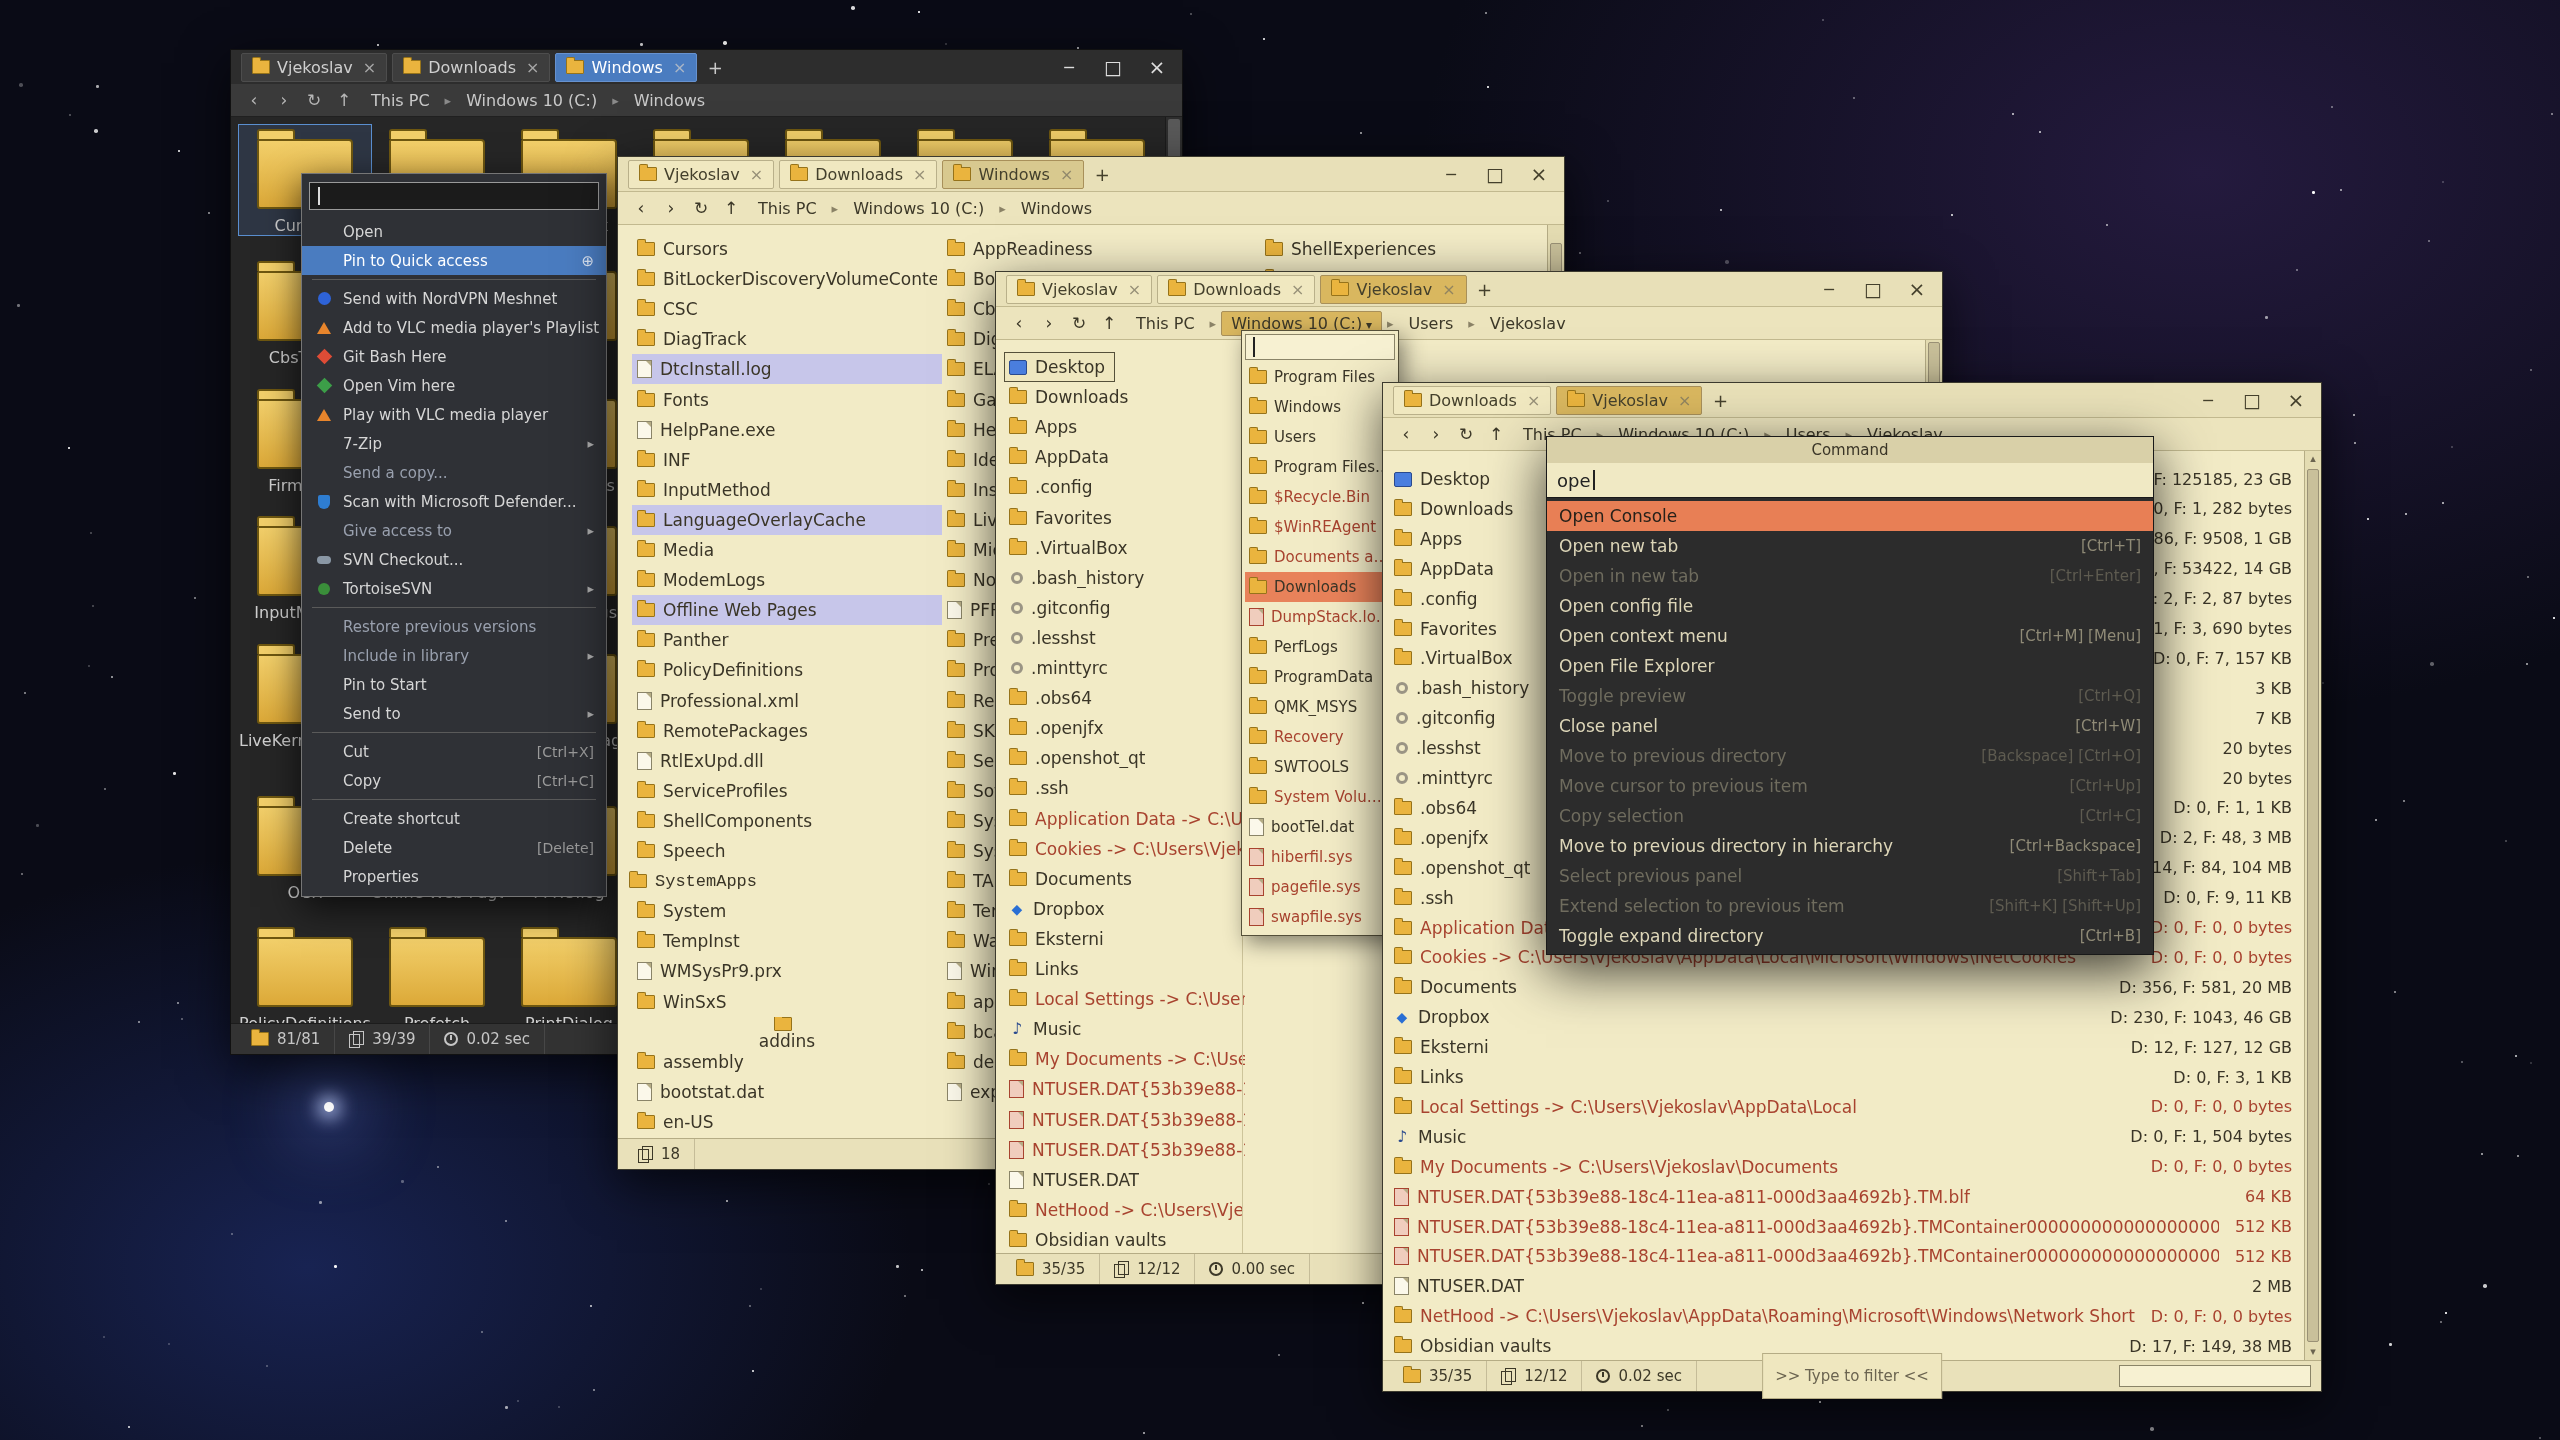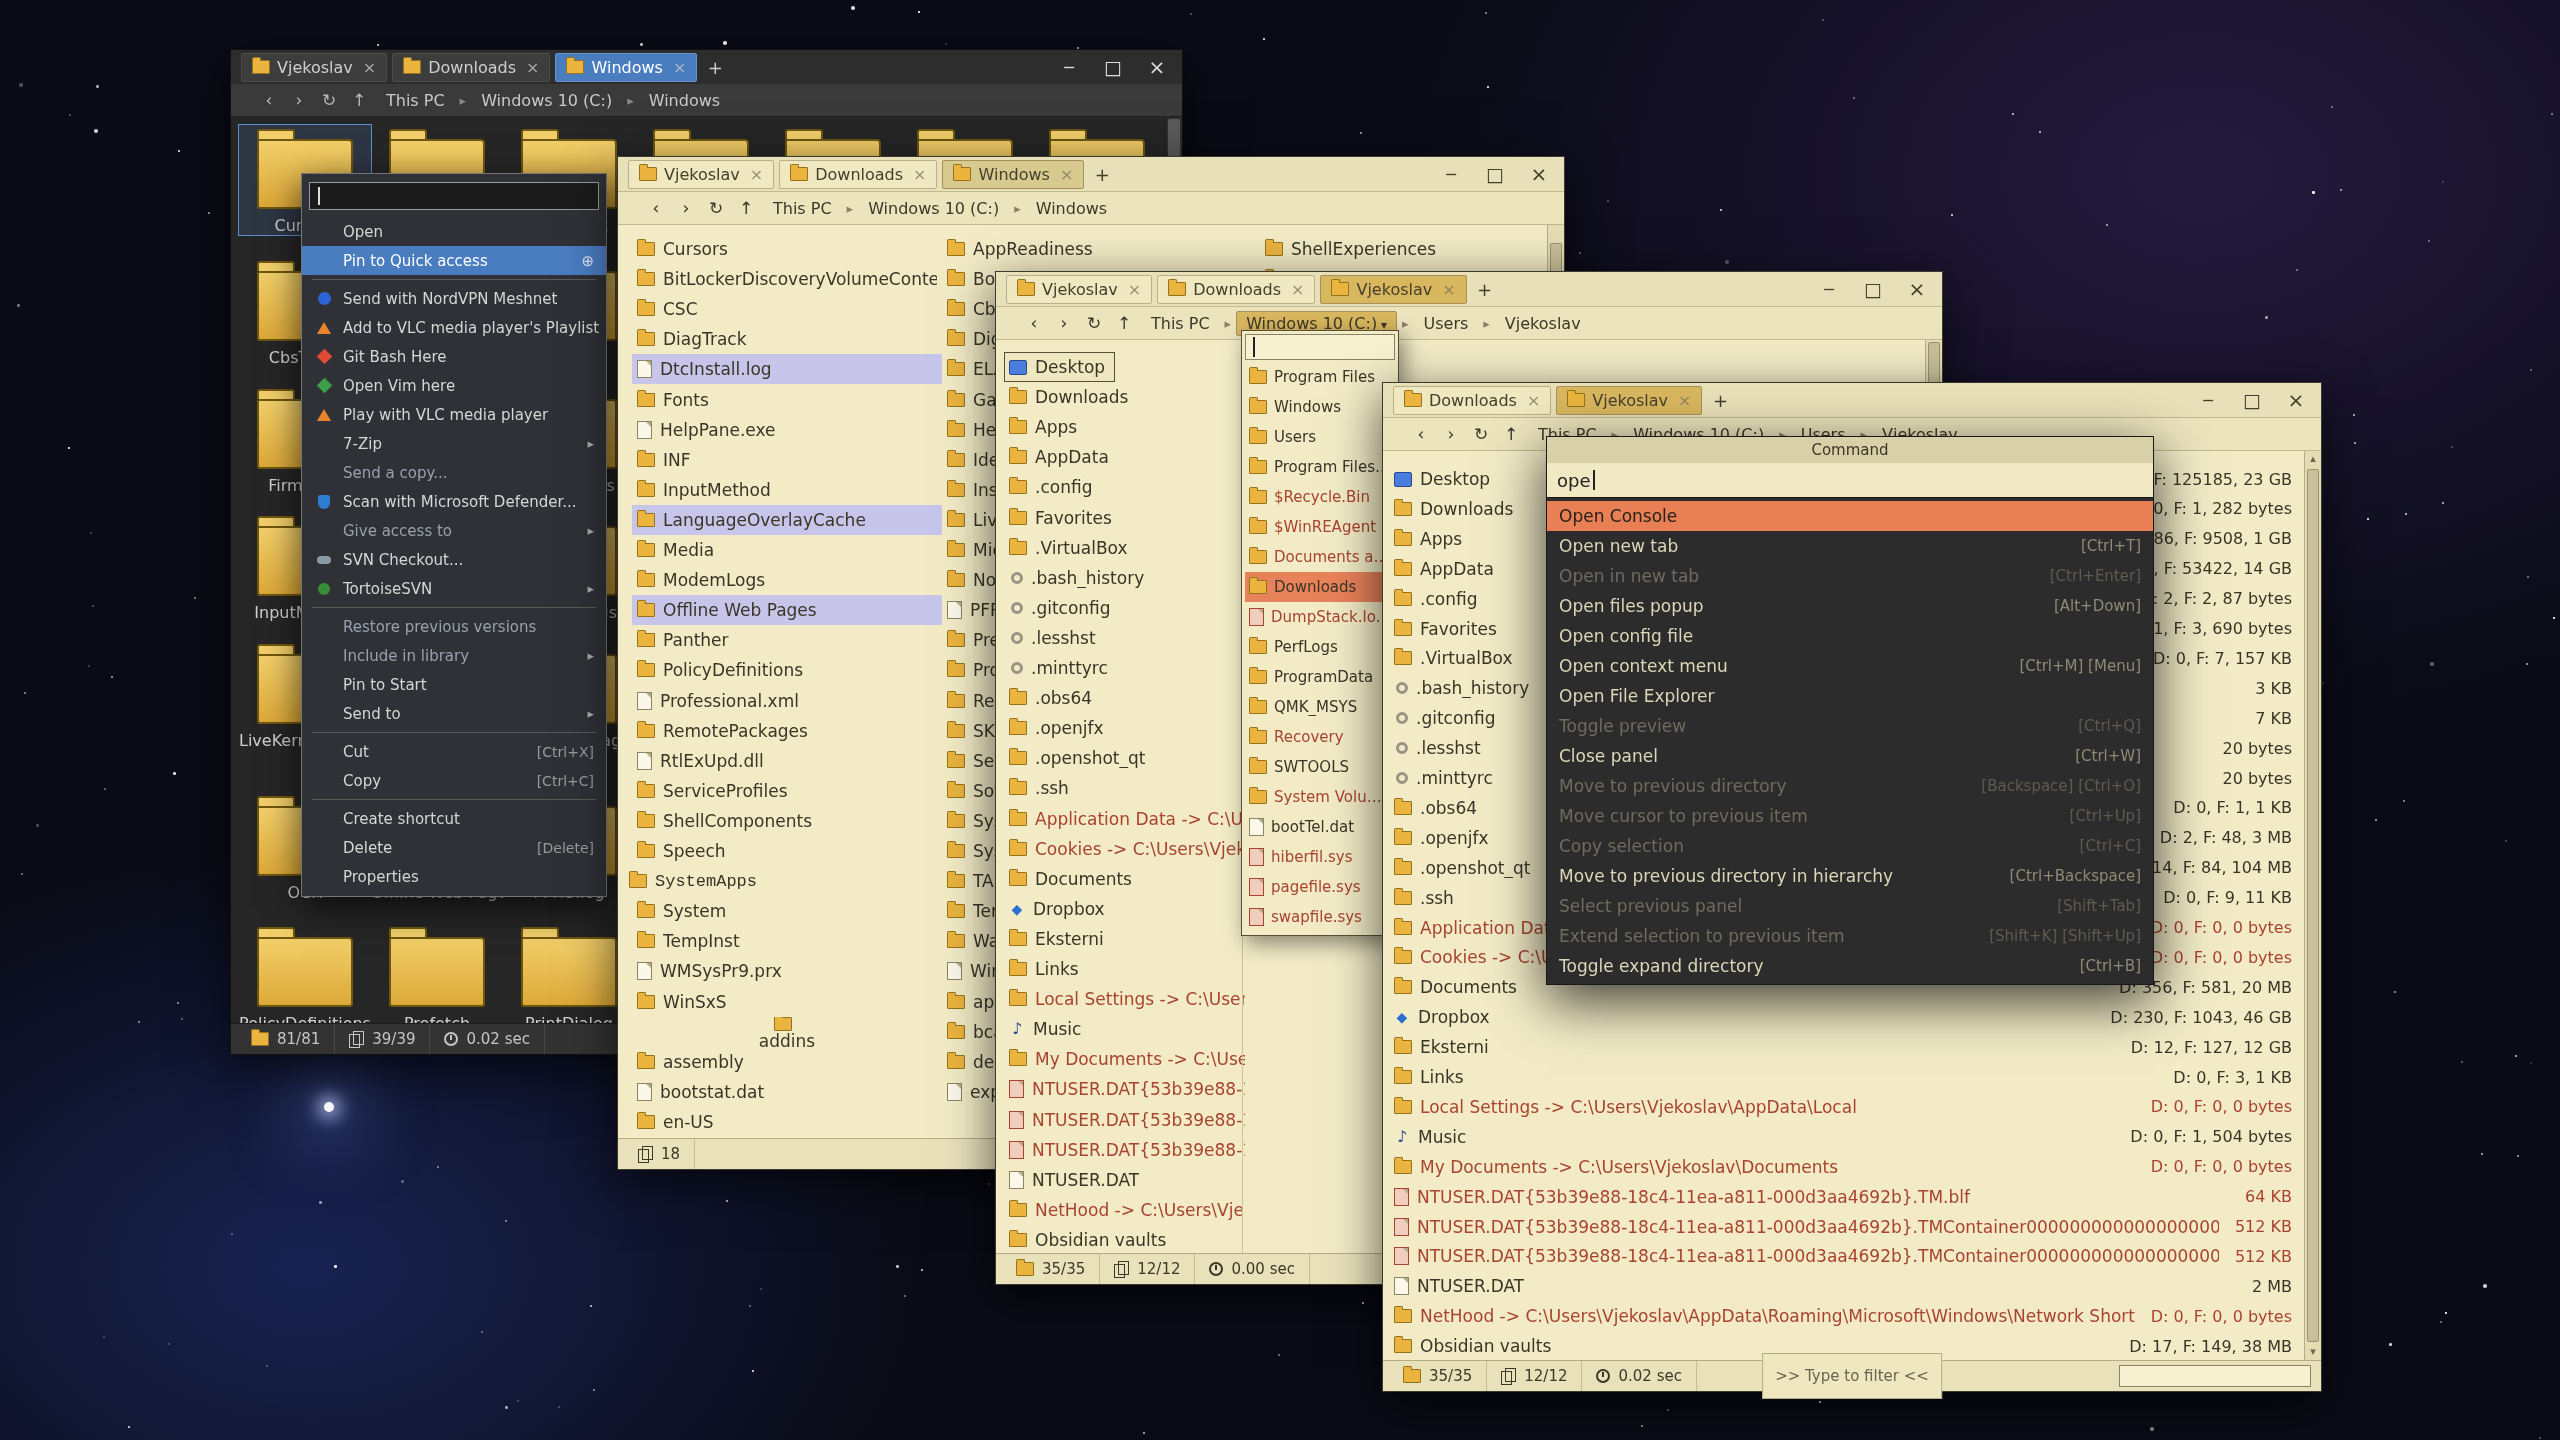--- a/index.html
+++ b/index.html
@@ -32,21 +32,21 @@
   .tab-close::before{content:"×"}
   .tab-close{font-size:16px;margin-left:3px;opacity:.75}
   .newtab{width:26px;height:25px;display:flex;align-items:center;justify-content:center;font-size:18px}
   .newtab::before{content:"+"}
   .winbtns{display:flex;gap:14px;align-items:center}
   .winbtn{width:30px;height:24px;display:flex;align-items:center;justify-content:center;font-size:16px}
   .btn-min::before{content:"─"}
   .btn-max::before{content:"□";font-size:19px}
   .btn-close::before{content:"×";font-size:20px}
 
-  .toolbar{height:32px;flex:none;display:flex;align-items:center;gap:4px;padding:0 25px;font-size:16px;white-space:nowrap}
+  .toolbar{height:32px;flex:none;display:flex;align-items:center;gap:4px;padding:0 10px;font-size:16px;white-space:nowrap}
   .navbtn{width:26px;text-align:center;font-size:17px}
   .nav-back::before{content:"‹"} .nav-forward::before{content:"›"} .nav-refresh::before{content:"↻"} .nav-up::before{content:"↑"}
   .crumb{padding:2px 9px;border:1px solid transparent;border-radius:2px}
   .crumb-sep{padding:0 1px;font-size:13px}
 
   .content{position:relative;flex:1;overflow:hidden}
   .statusbar{height:30px;flex:none;display:flex;align-items:center;padding:0 6px;font-size:15px;position:relative}
   .statseg{display:flex;align-items:center;gap:8px;padding:0 14px;height:100%}
 
   
@@ -1636,24 +1636,20 @@
       </div>
       <div class="pal-row">
         <span>Open new tab</span>
         <span class="pal-short">[Ctrl+T]</span>
       </div>
       <div class="pal-row dim">
         <span>Open in new tab</span>
         <span class="pal-short">[Ctrl+Enter]</span>
       </div>
       <div class="pal-row">
-        <span>Open files popup</span>
-        <span class="pal-short">[Alt+Down]</span>
-      </div>
-      <div class="pal-row">
         <span>Open config file</span>
       </div>
       <div class="pal-row">
         <span>Open context menu</span>
         <span class="pal-short">[Ctrl+M] [Menu]</span>
       </div>
       <div class="pal-row">
         <span>Open File Explorer</span>
       </div>
       <div class="pal-row dim">

